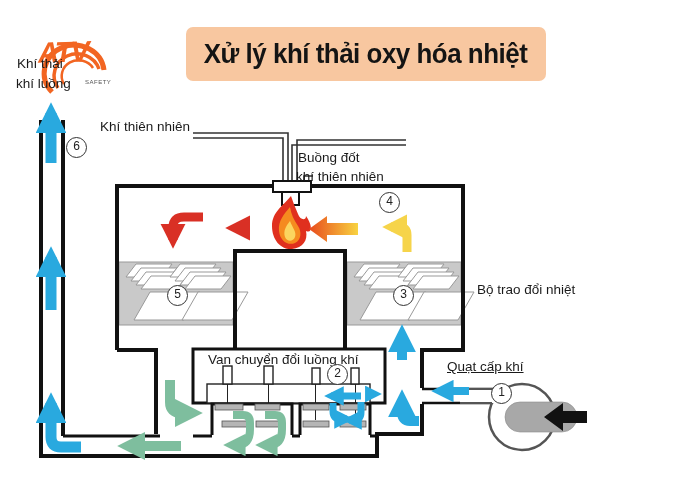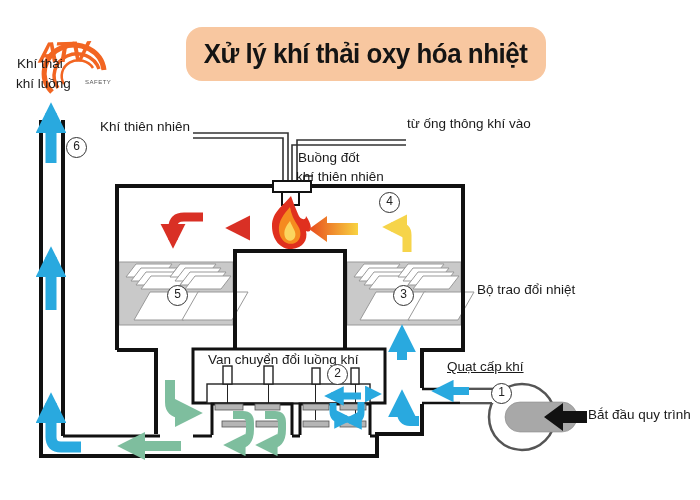--- a/index.html
+++ b/index.html
@@ -1,21 +1,21 @@
 <!DOCTYPE html>
 <html><head>
 <meta charset="utf-8">
 <style>
   html,body{margin:0;padding:0;background:#fff;}
   .stage{position:relative;width:700px;height:500px;background:#fff;overflow:hidden;
          font-family:"Liberation Sans",sans-serif;color:#1a1a1a;}
   .stage svg{position:absolute;left:0;top:0;}
   .lbl{position:absolute;font-size:13.5px;line-height:15px;color:#1a1a1a;white-space:nowrap;}
   .banner{position:absolute;left:186px;top:27px;width:360px;height:54px;background:#F8C7A0;
-          border-radius:16px;display:flex;align-items:center;justify-content:center;}
+          border-radius:7px;display:flex;align-items:center;justify-content:center;}
   .banner span{font-size:27px;font-weight:bold;letter-spacing:-0.5px;color:#141414;transform:scaleX(.96);}
   .marker{position:absolute;width:21px;height:21px;border:1.6px solid #333;border-radius:50%;
           background:#fff;box-sizing:border-box;text-align:center;font-size:12px;line-height:17px;color:#222;}
   .logo-atv{position:absolute;left:38px;top:36px;font-size:29px;font-style:italic;font-weight:bold;
             letter-spacing:-2px;color:#F26522;transform:rotate(-2deg);}
   .logo-safety{position:absolute;left:85px;top:79px;font-size:6px;letter-spacing:.5px;color:#555;}
 </style>
 </head>
 <body>
 
@@ -164,27 +164,25 @@
 <div class="banner">
   <span>Xử lý khí thải oxy hóa nhiệt</span>
 </div>
 
 <div class="logo-atv">ATV</div>
 <div class="logo-safety">SAFETY</div>
 
 <div class="lbl" style="left:17px;top:56px;">Khí thải</div>
 <div class="lbl" style="left:16px;top:76px;">khí luồng</div>
 <div class="lbl" style="left:100px;top:119px;">Khí thiên nhiên</div>
-<div class="lbl" style="left:407px;top:116px;">từ ống thông khí vào</div>
 <div class="lbl" style="left:298px;top:150px;">Buồng đốt</div>
 <div class="lbl" style="left:296px;top:169px;">khí thiên nhiên</div>
 <div class="lbl" style="left:208px;top:352px;">Van chuyển đổi luồng khí</div>
 <div class="lbl" style="left:477px;top:282px;">Bộ trao đổi nhiệt</div>
 <div class="lbl" style="left:447px;top:359px;text-decoration:underline;">Quạt cấp khí</div>
-<div class="lbl" style="left:588px;top:407px;">Bắt đầu quy trình</div>
 
 <div class="marker" style="left:491px;top:383px;">1</div>
 <div class="marker" style="left:327px;top:364px;">2</div>
 <div class="marker" style="left:393px;top:285px;">3</div>
 <div class="marker" style="left:379px;top:192px;">4</div>
 <div class="marker" style="left:167px;top:285px;">5</div>
 <div class="marker" style="left:66px;top:137px;">6</div>
 
 </div>
 

